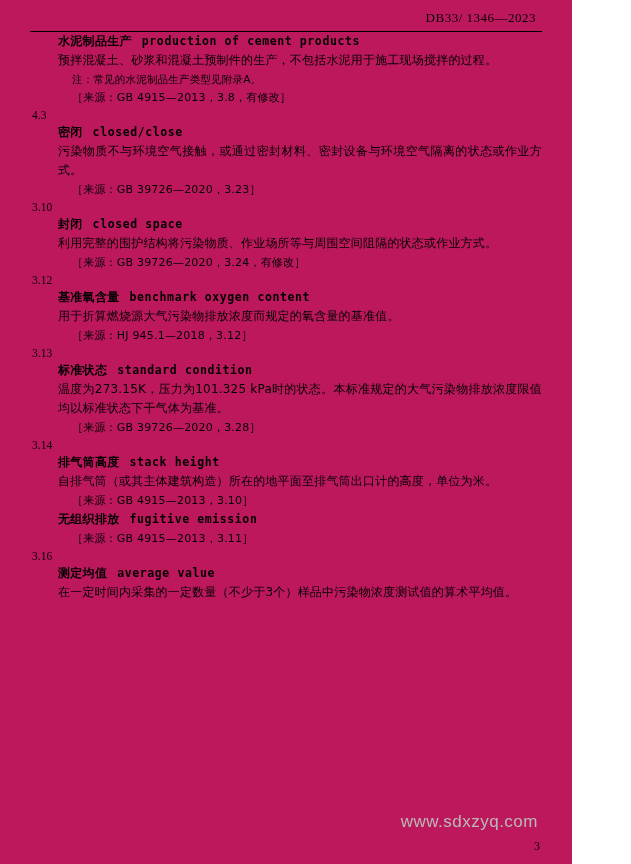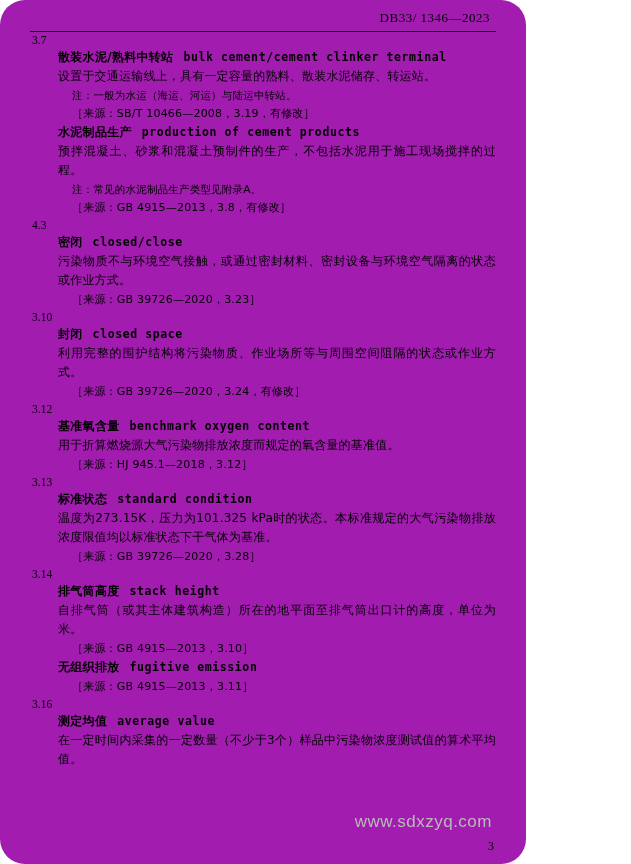--- a/index.html
+++ b/index.html
@@ -6,26 +6,25 @@
     margin: 0;
     padding: 0;
     background: #ffffff;
   }
   body {
     font-family: "Liberation Serif", serif;
     color: #000;
   }
   .page {
     position: relative;
-    width: 526px;
+    width: 572px;
     height: 864px;
-    background: #a21caf;
+    background: #be185d;
     box-sizing: border-box;
     overflow: hidden;
-    border-radius: 25px;
   }
   .header {
     position: absolute;
     top: 10px;
     left: 0;
     right: 0;
     height: 22px;
   }
   .header-code {
     position: absolute;
@@ -118,27 +117,20 @@
 
 <div class="page">
 
   <div class="header">
     <div class="header-code">DB33/ 1346—2023</div>
     <div class="header-rule"></div>
   </div>
 
   <div class="content">
 
-    <div class="entry">
-      <div class="num">3.7</div>
-      <div class="term"><span>散装水泥/熟料中转站</span><span class="en">bulk cement/cement clinker terminal</span></div>
-      <div class="def">设置于交通运输线上，具有一定容量的熟料、散装水泥储存、转运站。</div>
-      <div class="note">注：一般为水运（海运、河运）与陆运中转站。</div>
-      <div class="source">［来源：SB/T 10466—2008，3.19，有修改］</div>
-    </div>
 
     <div class="entry">
       <div class="term"><span>水泥制品生产</span><span class="en">production of cement products</span></div>
       <div class="def">预拌混凝土、砂浆和混凝土预制件的生产，不包括水泥用于施工现场搅拌的过程。</div>
       <div class="note">注：常见的水泥制品生产类型见附录A。</div>
       <div class="source">［来源：GB 4915—2013，3.8，有修改］</div>
     </div>
 
     <div class="entry">
       <div class="num">4.3</div>

